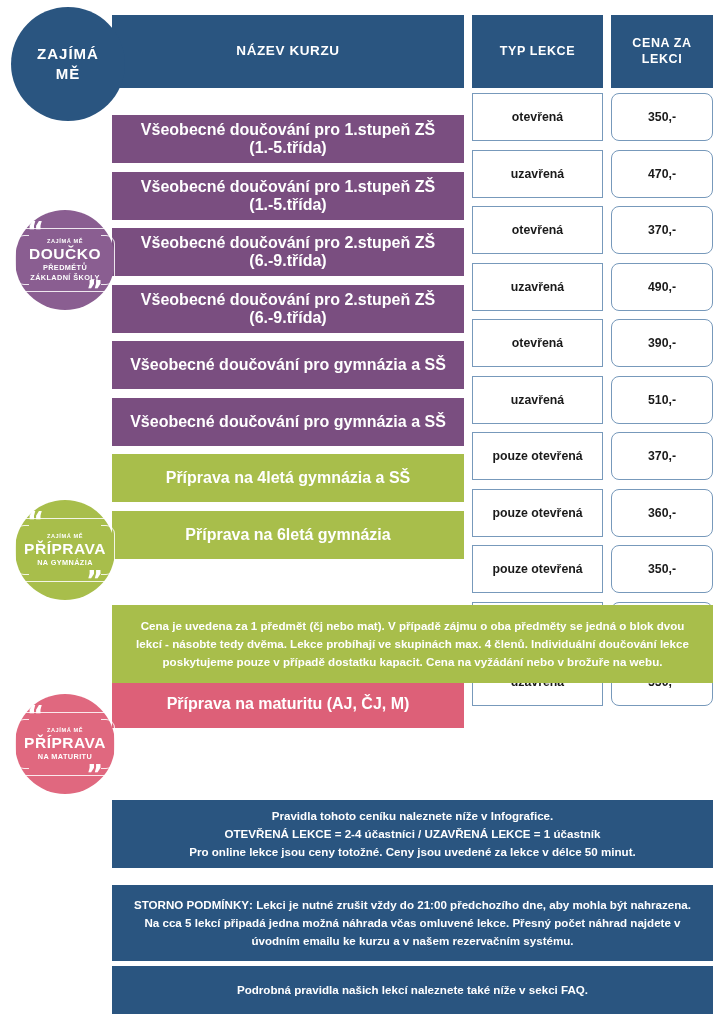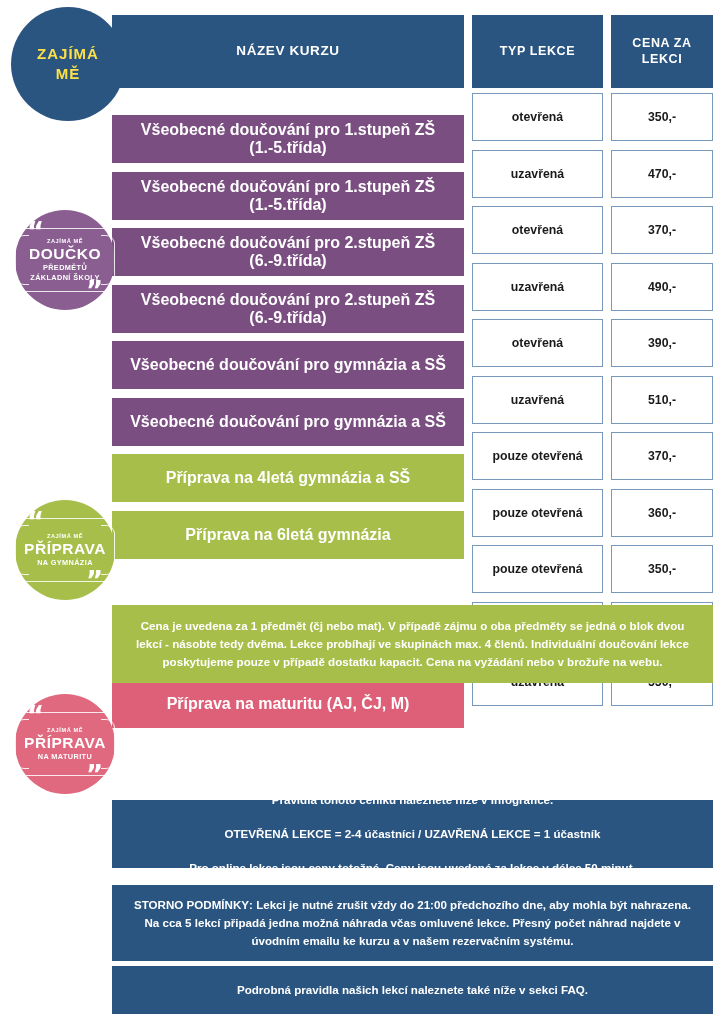--- a/index.html
+++ b/index.html
@@ -38,21 +38,21 @@
   .hdr-name  { left: 112px; width: 352px; }
   .hdr-type  { left: 472px; width: 131px; font-size: 12.5px; }
   .hdr-price { left: 611px; width: 102px; font-size: 12.5px; }
 
   .hdr-circle {
     position: absolute;
     left: 11px; top: 7px;
     width: 114px; height: 114px;
     border-radius: 50%;
     background: #2a5580;
-    color: #fde047;
+    color: #ffffff;
     display: flex;
     flex-direction: column;
     align-items: center;
     justify-content: center;
     text-align: center;
     font-weight: bold;
     font-size: 15px;
     letter-spacing: 1px;
     line-height: 1.35;
     z-index: 5;
@@ -76,21 +76,21 @@
     height: 48px;
     background: #ffffff;
     border: 1px solid #7799bb;
     display: flex; align-items: center; justify-content: center;
     text-align: center;
     color: #1a1a1a;
     font-size: 12.3px;
     font-weight: 600;
   }
   .cell-type  { left: 472px; width: 131px; }
-  .cell-price { left: 611px; width: 102px; }
+  .cell-price { left: 611px; width: 102px; border-radius: 8px; }
 
   .c-purple { background: #7a4e80; }
   .c-green  { background: #a8be4b; }
   .c-pink   { background: #dd6078; }
 
   
   .badge {
     position: absolute;
     width: 100px; height: 100px;
     border-radius: 50%;
@@ -262,21 +262,21 @@
     </div>
 
   <div class="note green" id="green-note" style="top:605px;height:78px;">
     <p>Cena je uvedena za 1 předmět (čj nebo mat). V případě zájmu o oba předměty se jedná o blok dvou</p>
     <p>
       <span>lekcí - násobte tedy dvěma. Lekce probíhají ve skupinách max. </span><b>4 členů</b><span>. Individuální doučování lekce</span>
     </p>
     <p>poskytujeme pouze v případě dostatku kapacit. Cena na vyžádání nebo v brožuře na webu.</p>
   </div>
 
-  <div class="note blue" id="rules-note" style="top:800px;height:68px;gap:16px;">
+  <div class="note blue" id="rules-note" style="top:800px;height:68px;">
     <p>Pravidla tohoto ceníku naleznete níže v Infografice.</p>
     <p>OTEVŘENÁ LEKCE = 2-4 účastníci / UZAVŘENÁ LEKCE = 1 účastník</p>
     <p>Pro online lekce jsou ceny totožné. Ceny jsou uvedené za lekce v délce 50 minut.</p>
   </div>
 
   <div class="note blue" id="storno-note" style="top:885px;height:76px;">
     <p>
       <b>STORNO PODMÍNKY</b><span>: Lekci je nutné zrušit vždy do 21:00 předchozího dne, aby mohla být nahrazena.</span>
     </p>
     <p>Na cca 5 lekcí připadá jedna možná náhrada včas omluvené lekce. Přesný počet náhrad najdete v</p>

